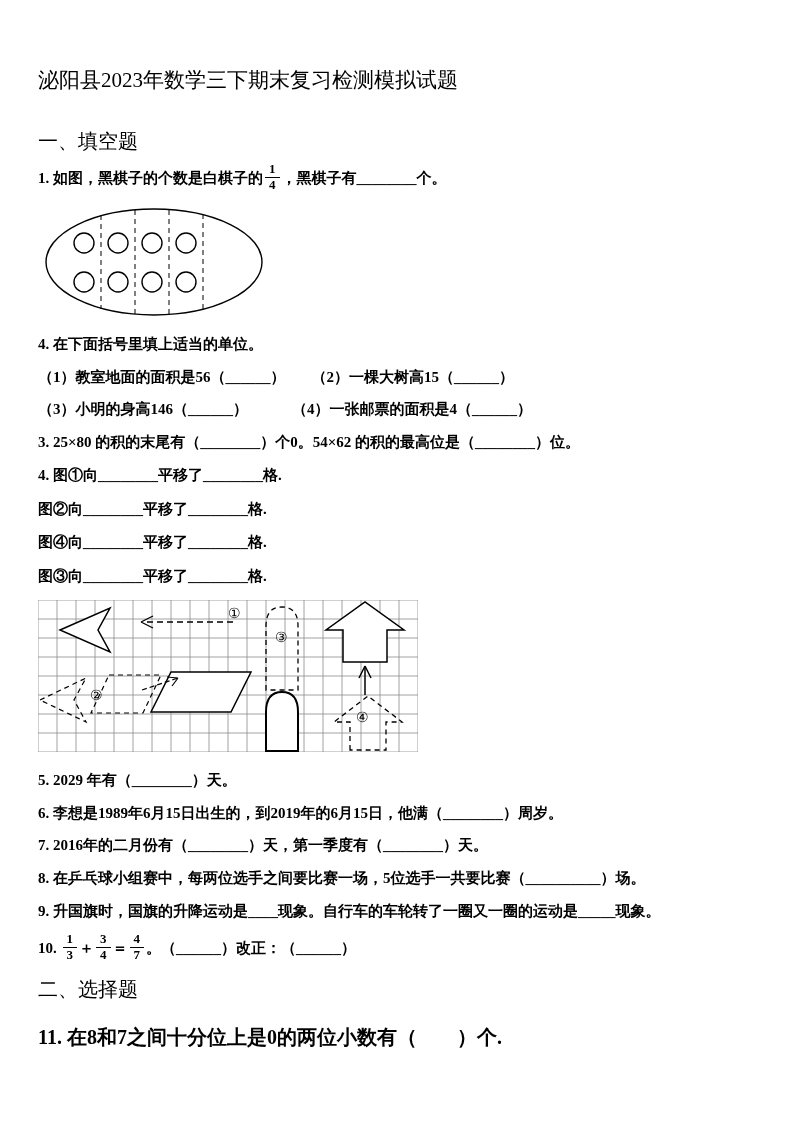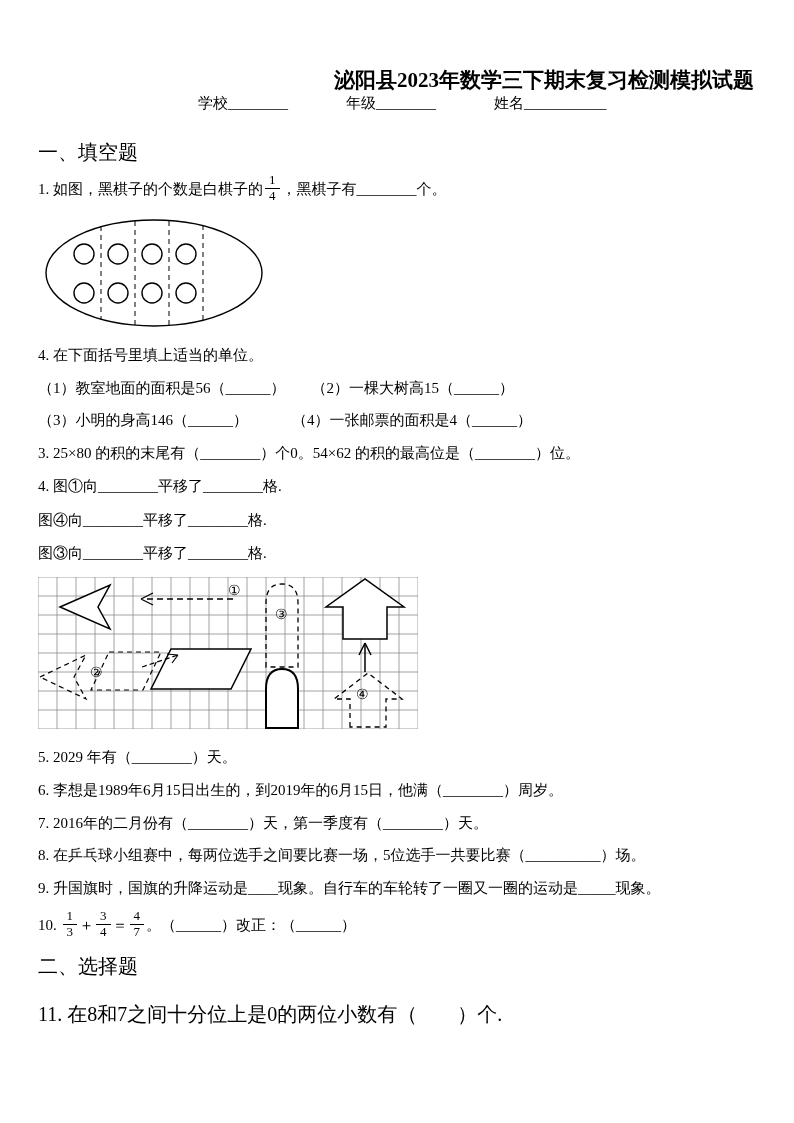--- a/index.html
+++ b/index.html
@@ -3,48 +3,43 @@
 <meta charset="utf-8">
 <style>
   * { margin:0; padding:0; box-sizing:border-box; }
   html,body { background:#fff; }
   body {
     width:794px; height:1123px;
     font-family:"Liberation Serif", serif;
     color:#000;
   }
   .page { width:794px; height:1123px; padding:66px 40px 0 38px; overflow:hidden; }
-  .doc-title { text-align:right; font-size:21px; font-weight:bold; }
+  .doc-title { text-align:left; font-size:21px; font-weight:normal; margin-bottom:34px; }
   .fields { display:flex; gap:58px; font-size:15px; margin:0 0 26px 160px; }
   .fields .blank { letter-spacing:0; }
-  .line { font-size:15px; line-height:1.45; margin-bottom:11px; }
+  .line { font-size:15px; line-height:1.45; margin-bottom:11px;font-weight:bold; }
   .section-head { font-size:20px; margin-bottom:9px; }
   .frac { display:inline-block; vertical-align:middle; text-align:center; font-size:13px; line-height:1.15; margin:0 2px; position:relative; top:-2px; }
   .frac .num { display:block; border-bottom:1px solid #000; padding:0 4px; }
   .frac .den { display:block; padding:0 4px; }
   .fig { margin:2px 0 12px 4px; }
   .fig-grid { margin:0 0 14px 0; }
   .q2-row .it2 { margin-left:26px; }
   .q2-row .it4 { margin-left:44px; }
   .q4line { margin-bottom:12px; }
   .q11 { font-size:20px; margin-top:20px; }
   svg text { font-family:"Liberation Serif", serif; }
 </style>
 </head>
 <body>
 
 <div class="page">
 
   <div class="doc-title">泌阳县2023年数学三下期末复习检测模拟试题</div>
 
-  <div class="fields">
-    <span><span>学校</span><span class="blank">________</span></span>
-    <span><span>年级</span><span class="blank">________</span></span>
-    <span><span>姓名</span><span class="blank">___________</span></span>
-  </div>
 
   <div class="section-head">一、填空题</div>
 
   <div class="line">
     <span>1. 如图，黑棋子的个数是白棋子的</span><span class="frac"><span class="num">1</span><span class="den">4</span></span><span>，黑棋子有________个。</span>
   </div>
 
   <div class="fig">
     <svg width="232" height="112" viewBox="0 0 232 112">
       <ellipse cx="112" cy="56" rx="108" ry="53" fill="none" stroke="#000" stroke-width="1.4"></ellipse>
@@ -71,20 +66,21 @@
   <div class="line q2-row">
     <span>（1）教室地面的面积是56（______）</span><span class="it2">（2）一棵大树高15（______）</span>
   </div>
   <div class="line q2-row">
     <span>（3）小明的身高146（______）</span><span class="it4">（4）一张邮票的面积是4（______）</span>
   </div>
 
   <div class="line">3. 25×80 的积的末尾有（________）个0。54×62 的积的最高位是（________）位。</div>
 
   <div class="line q4line">4. 图①向________平移了________格.</div>
+  <div class="line q4line">图②向________平移了________格.</div>
   <div class="line q4line">图④向________平移了________格.</div>
   <div class="line q4line">图③向________平移了________格.</div>
 
   <div class="fig-grid">
     <svg width="380" height="152" viewBox="0 0 380 152">
       <g stroke="#8a8a8a" stroke-width="0.8" fill="none">
         <path d="M0 0V152M19 0V152M38 0V152M57 0V152M76 0V152M95 0V152M114 0V152M133 0V152M152 0V152M171 0V152M190 0V152M209 0V152M228 0V152M247 0V152M266 0V152M285 0V152M304 0V152M323 0V152M342 0V152M361 0V152M380 0V152"></path>
         <path d="M0 0H380M0 19H380M0 38H380M0 57H380M0 76H380M0 95H380M0 114H380M0 133H380M0 152H380"></path>
       </g>
 

